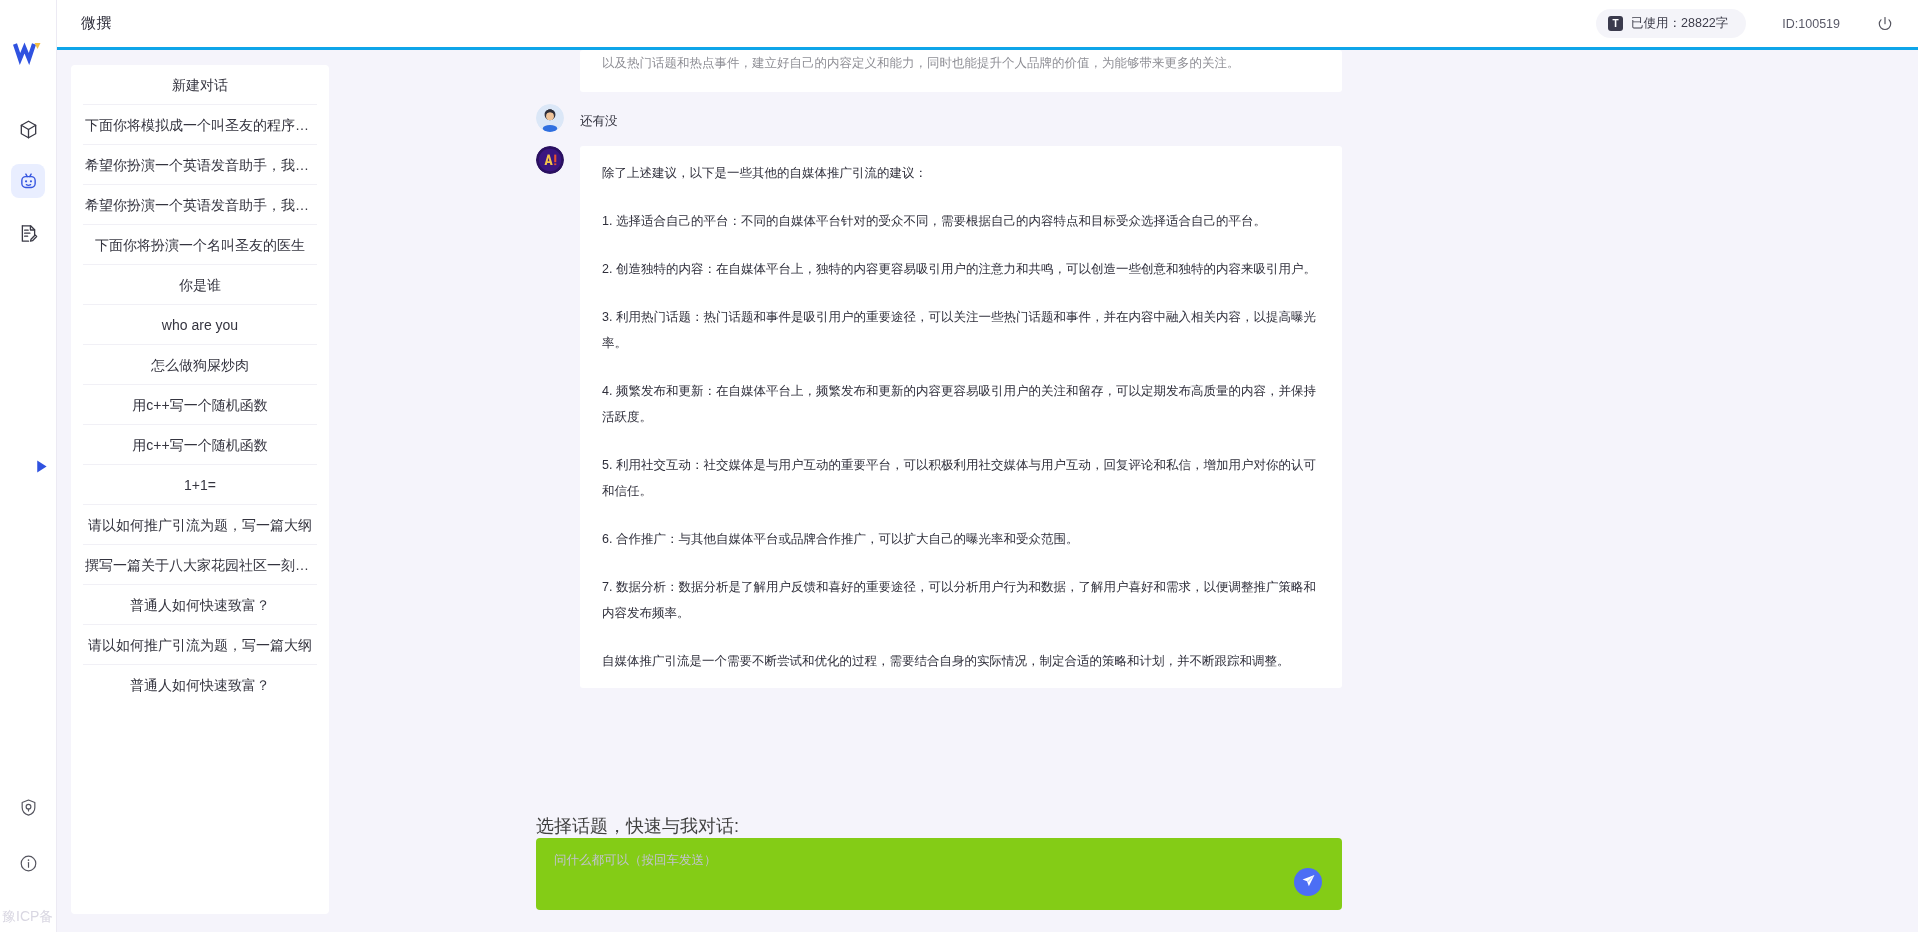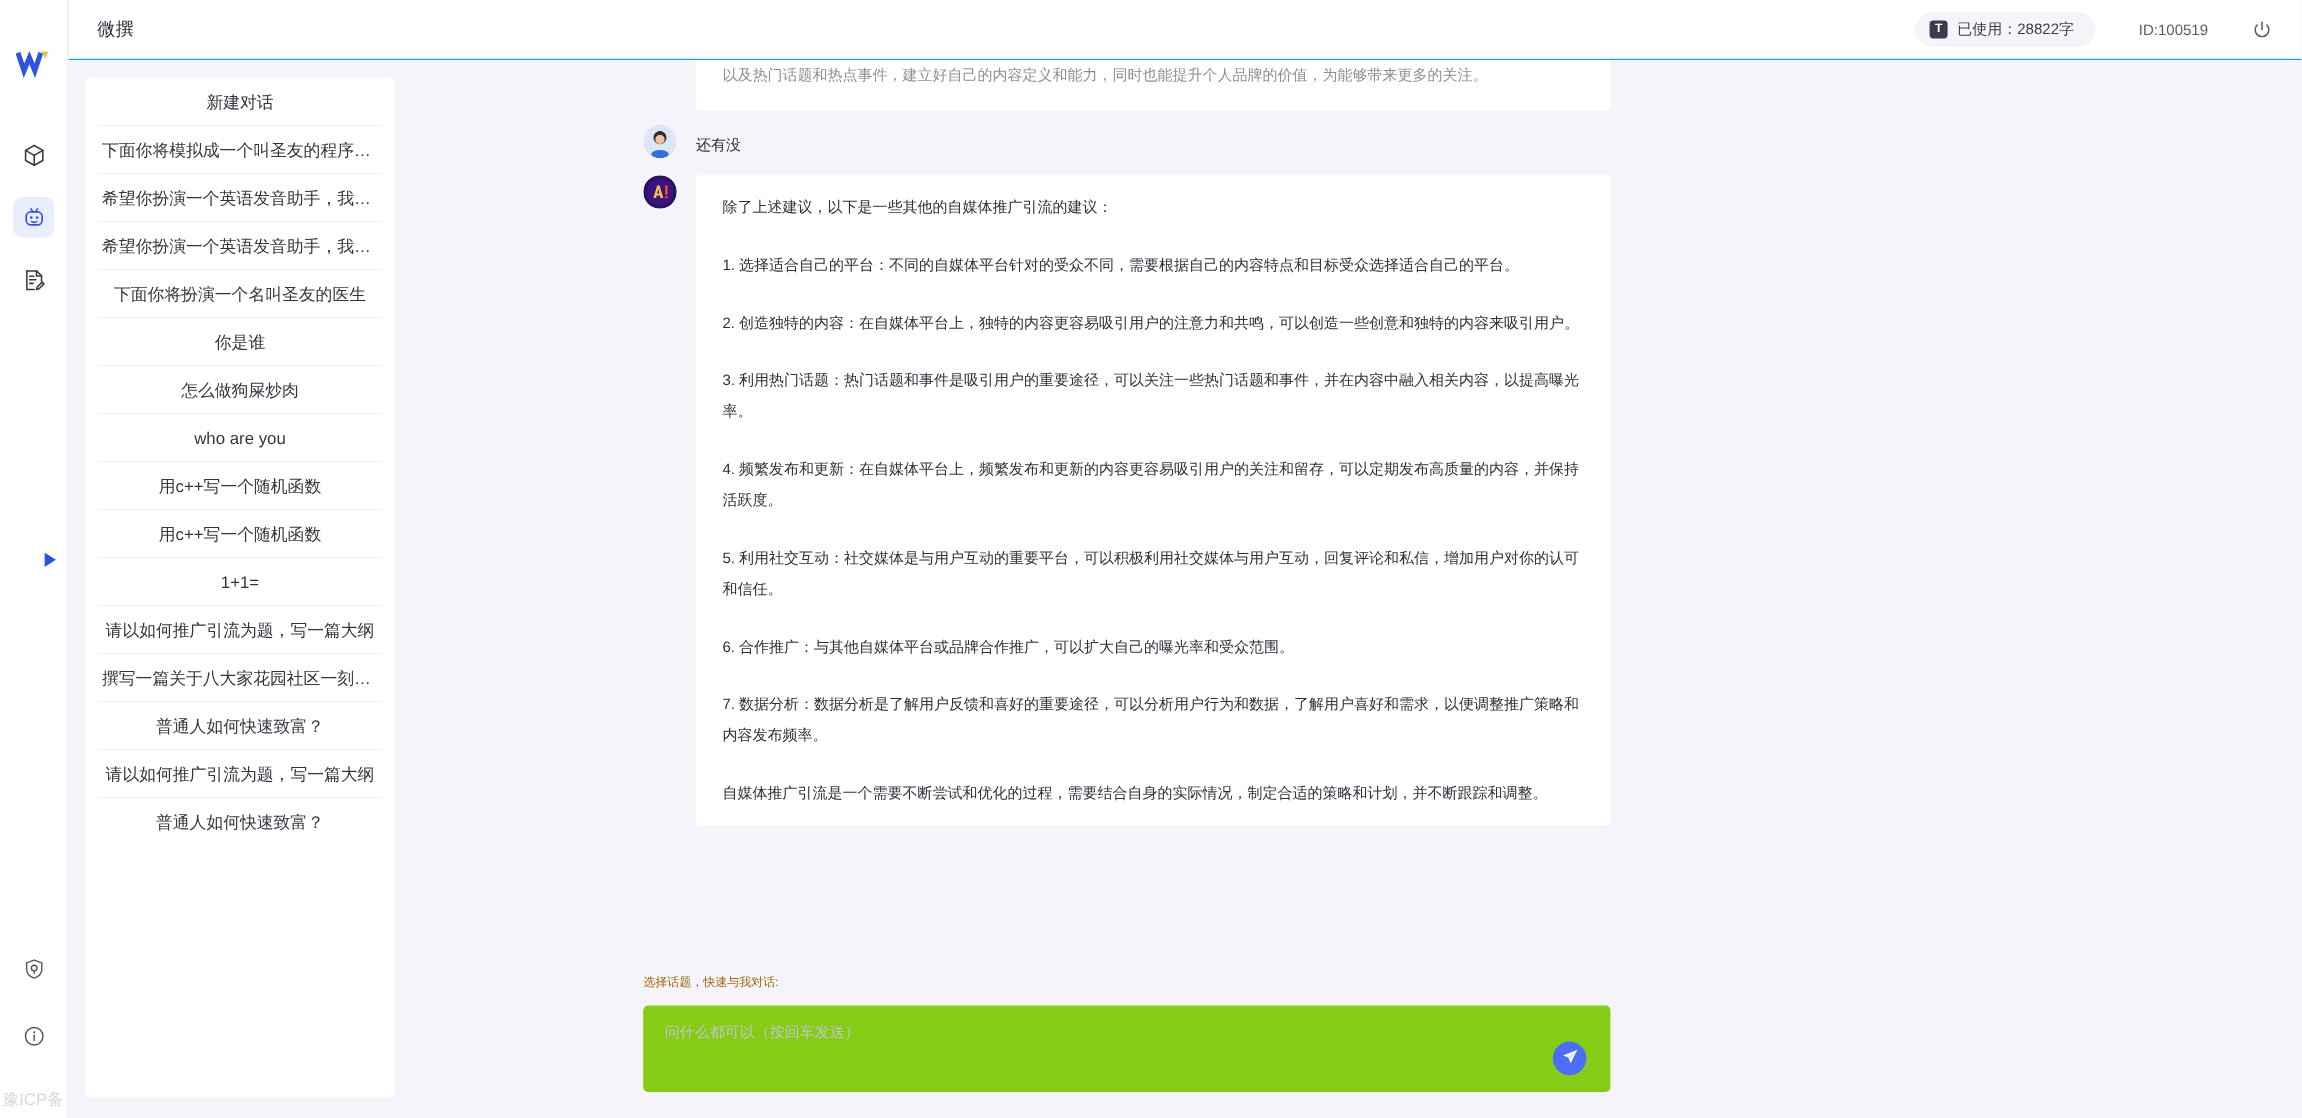--- a/index.html
+++ b/index.html
@@ -41,21 +41,21 @@
   .collapse-handle {
     position: absolute; left: 30px; top: 455px;
     width: 22px; height: 22px; display: flex; align-items: center; justify-content: center;
     cursor: pointer;
   }
 
   
   .right { flex: 1; display: flex; flex-direction: column; min-width: 0; }
 
   .header {
-    height: 50px; background: #ffffff; border-bottom: 1px solid #0ea5e9;
+    height: 50px; background: #ffffff; border-bottom: 3px solid #0ea5e9;
     display: flex; align-items: center; padding: 0 24px 0 24px;
     flex: 0 0 50px;
   }
   .header-title { font-size: 15px; color: #2b2b38; letter-spacing: .5px; }
   .header-right { margin-left: auto; display: flex; align-items: center; gap: 36px; }
   .usage-chip {
     display: flex; align-items: center; gap: 8px;
     background: #f4f4f9; border-radius: 16px; padding: 6px 18px 6px 12px;
     font-size: 12.5px; color: #3c3c4a;
   }
@@ -110,21 +110,21 @@
     flex: 1; min-width: 0;
   }
   .bubble p { margin: 0 0 22px 0; }
   .bubble p:last-child { margin-bottom: 0; }
   .msg-clipped .bubble { padding-top: 0; height: 42px; overflow: hidden; }
   .msg-clipped .bubble p { opacity: .55; }
   .msg-short .bubble { background: transparent; padding: 4px 0 0 0; }
 
   
   .composer { padding: 0 0 22px 0; flex: 0 0 auto; }
-  .composer-label { font-size: 10px; color: #a16207; margin-bottom: 12px; }
+  .composer-label { font-size: 18px; color: #404040; }
   .composer-box {
     background: #84cc16; border-radius: 4px; height: 72px;
     position: relative; display: flex; align-items: flex-start;
   }
   .composer-input {
     border: 0; outline: 0; background: transparent;
     font-family: inherit; font-size: 12.5px; color: #2f2f3b;
     padding: 14px 70px 14px 18px; width: 100%; height: 72px; resize: none;
   }
   .composer-input::placeholder { color: #c2c2cf; }
@@ -233,22 +233,22 @@
     <div class="body-wrap">
 
       <div class="conv-panel">
         <div class="conv-list">
           <div class="conv-item">新建对话</div>
           <div class="conv-item">下面你将模拟成一个叫圣友的程序员，我说...</div>
           <div class="conv-item">希望你扮演一个英语发音助手，我提供给你...</div>
           <div class="conv-item">希望你扮演一个英语发音助手，我提供给你...</div>
           <div class="conv-item">下面你将扮演一个名叫圣友的医生</div>
           <div class="conv-item">你是谁</div>
+          <div class="conv-item">who are you</div>
           <div class="conv-item">怎么做狗屎炒肉</div>
-          <div class="conv-item">who are you</div>
           <div class="conv-item">用c++写一个随机函数</div>
           <div class="conv-item">用c++写一个随机函数</div>
           <div class="conv-item">1+1=</div>
           <div class="conv-item">请以如何推广引流为题，写一篇大纲</div>
           <div class="conv-item">撰写一篇关于八大家花园社区一刻钟便民生...</div>
           <div class="conv-item">普通人如何快速致富？</div>
           <div class="conv-item">请以如何推广引流为题，写一篇大纲</div>
           <div class="conv-item">普通人如何快速致富？</div>
         </div>
       </div>

